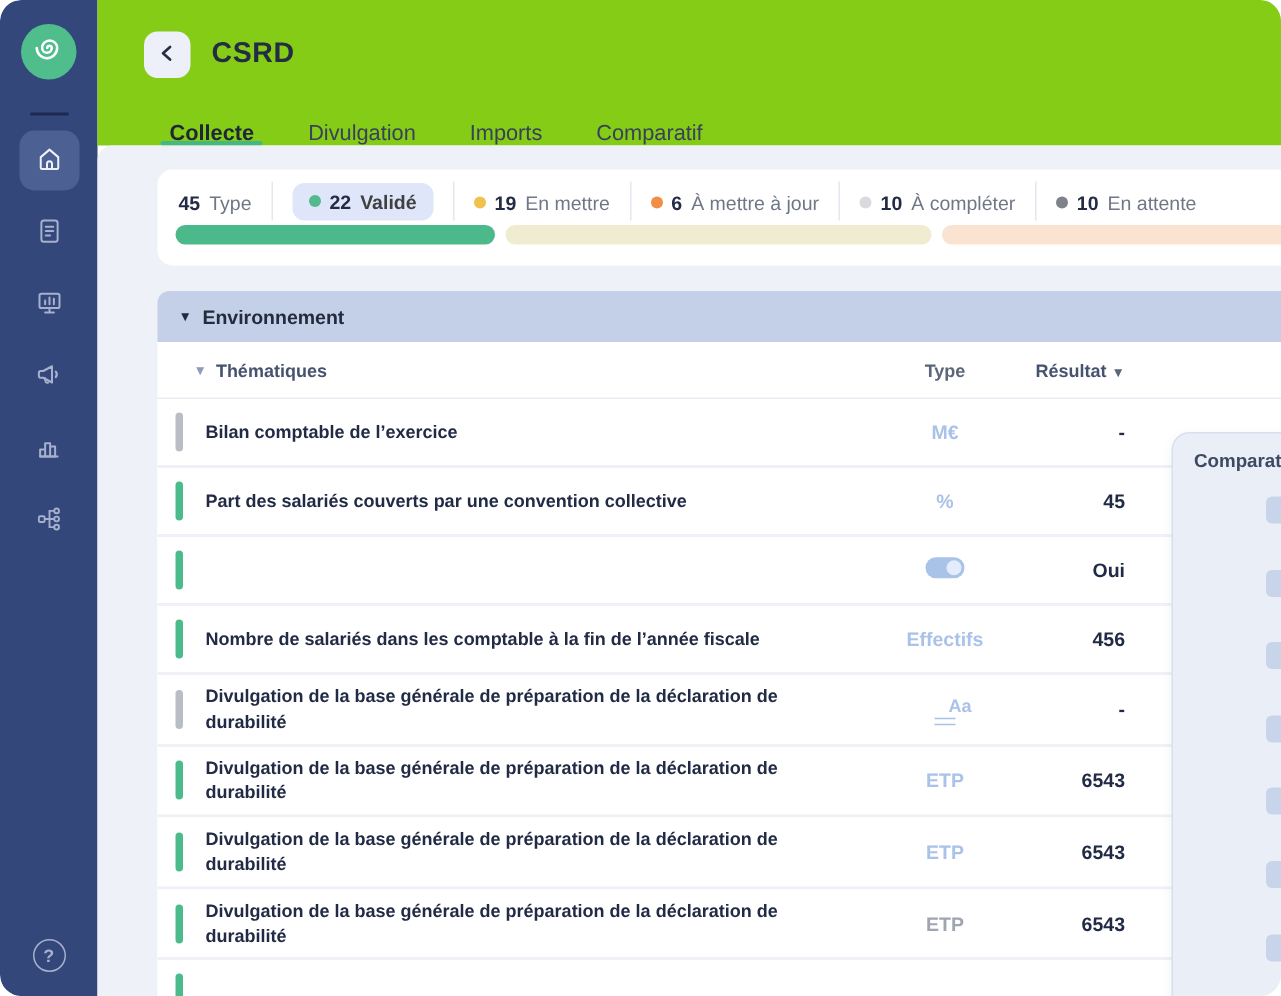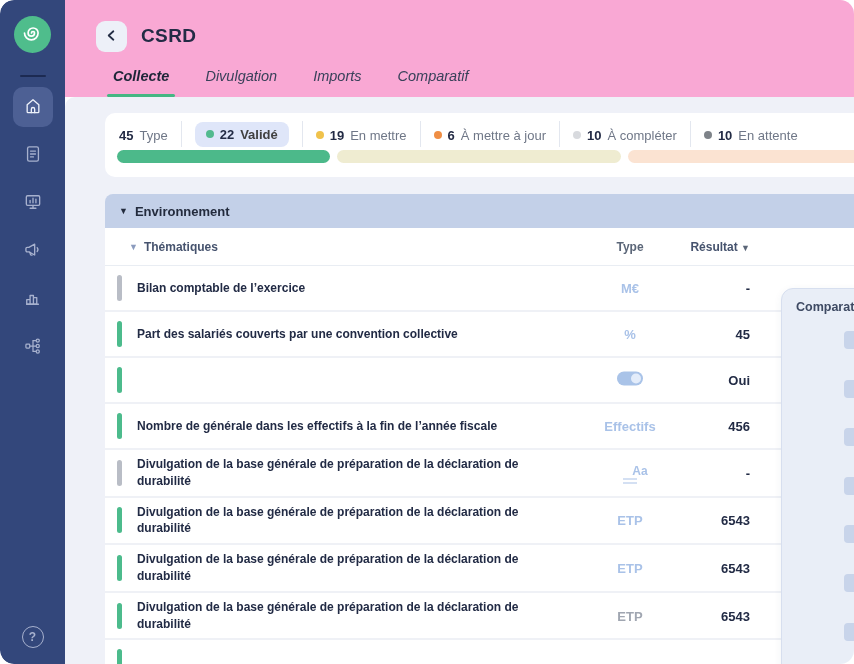--- a/index.html
+++ b/index.html
@@ -18,26 +18,26 @@
               display:grid; place-items:center; cursor:pointer; }
   .nav-item.active { background:#4D6094; }
   .nav-item svg { stroke:#A7B1CE; }
   .nav-item.active svg { stroke:#EDF1FA; }
   .sidebar-help { margin-top:auto; margin-bottom:16px; background:none; border:none; cursor:pointer; }
   .help-circle { display:grid; place-items:center; width:22px; height:22px; border:1.6px solid #A7B1CE;
                  border-radius:50%; color:#A7B1CE; font-size:12px; font-weight:700; }
 
   
   .content { position:absolute; left:65px; top:0; right:0; height:100%; }
-  .topbar { position:relative; height:97px; background:#f9a8d4; }
+  .topbar { position:relative; height:97px; background:#84cc16; }
   .back-btn { position:absolute; left:31px; top:21px; width:31px; height:31px; border:none; border-radius:9px;
               background:#EDF0F8; display:grid; place-items:center; cursor:pointer; }
   .page-title { position:absolute; left:76px; top:25px; font-size:19px; font-weight:700; color:#232B45; letter-spacing:.4px; }
   .tabs { position:absolute; left:48px; bottom:0; display:flex; gap:36px; }
-  .tab { position:relative; padding-bottom:13px; font-size:14.5px; color:#39415A; font-weight:500; cursor:pointer;font-style:italic; }
+  .tab { position:relative; font-size:14.5px; color:#39415A; font-weight:500; cursor:pointer; }
   .tab.active { font-weight:700; color:#1E2638; }
   .tab.active::after { content:""; position:absolute; left:-6px; right:-6px; bottom:0; height:3px;
                        background:var(--accent,#45B783); border-radius:2px; }
 
   
   .main { position:absolute; top:97px; left:0; right:0; bottom:0; background:#EFF1F8;
           border-top-left-radius:10px; overflow:hidden; }
 
   
   .filter-card { position:absolute; left:40px; top:16px; width:800px; height:64px; background:#fff; border-radius:10px; }
@@ -246,21 +246,21 @@
   </div>
 
   <div class="trow">
     <span class="status-bar" style="background: rgb(76, 187, 140);"></span>
     <div class="cell-type"><span class="toggle"><span class="knob"></span></span></div>
     <div class="cell-result">Oui</div>
   </div>
 
   <div class="trow">
     <span class="status-bar" style="background: rgb(76, 187, 140);"></span>
-    <div class="cell-label">Nombre de générale dans les effectifs à la fin de l’année fiscale</div>
+    <div class="cell-label">Nombre de salariés dans les comptable à la fin de l’année fiscale</div>
     <div class="cell-type">Effectifs</div>
     <div class="cell-result">456</div>
   </div>
 
   <div class="trow">
     <span class="status-bar" style="background: rgb(185, 189, 198);"></span>
     <div class="cell-label">Divulgation de la base générale de préparation de la déclaration de durabilité</div>
     <div class="cell-type"><span class="aa">
                   <span class="aa-t">Aa</span>
                   <span class="aa-lines"></span>

